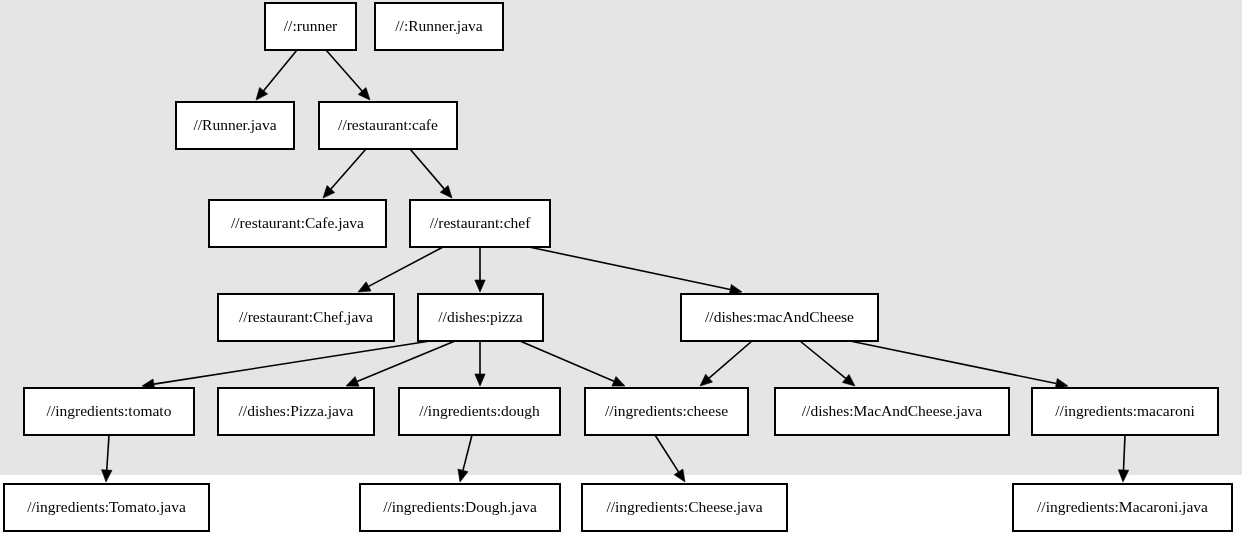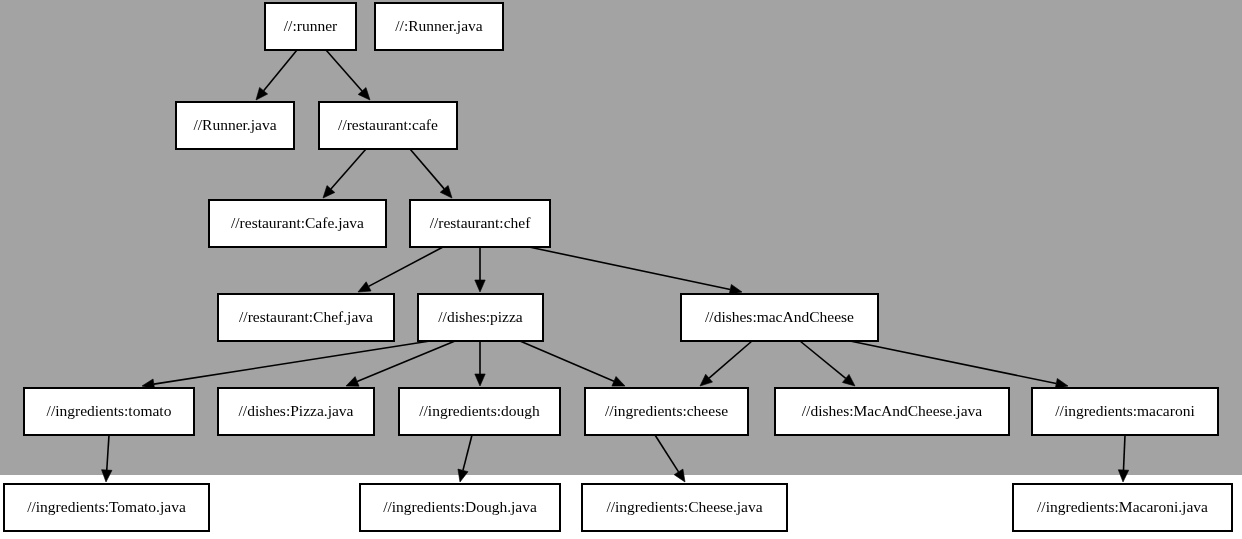--- a/index.html
+++ b/index.html
@@ -11,21 +11,21 @@
   body {
     width: 1242px;
     height: 539px;
     overflow: hidden;
     font-family: "Liberation Serif", "DejaVu Serif", serif;
   }
   #graph-root {
     position: relative;
     width: 1242px;
     height: 475px;
-    background: #a3a3a3;
+    background: #e5e5e5;
   }
   svg#graph-canvas {
     position: absolute;
     top: 0;
     left: 0;
     width: 1242px;
     height: 539px;
     display: block;
   }
   .node-box {

